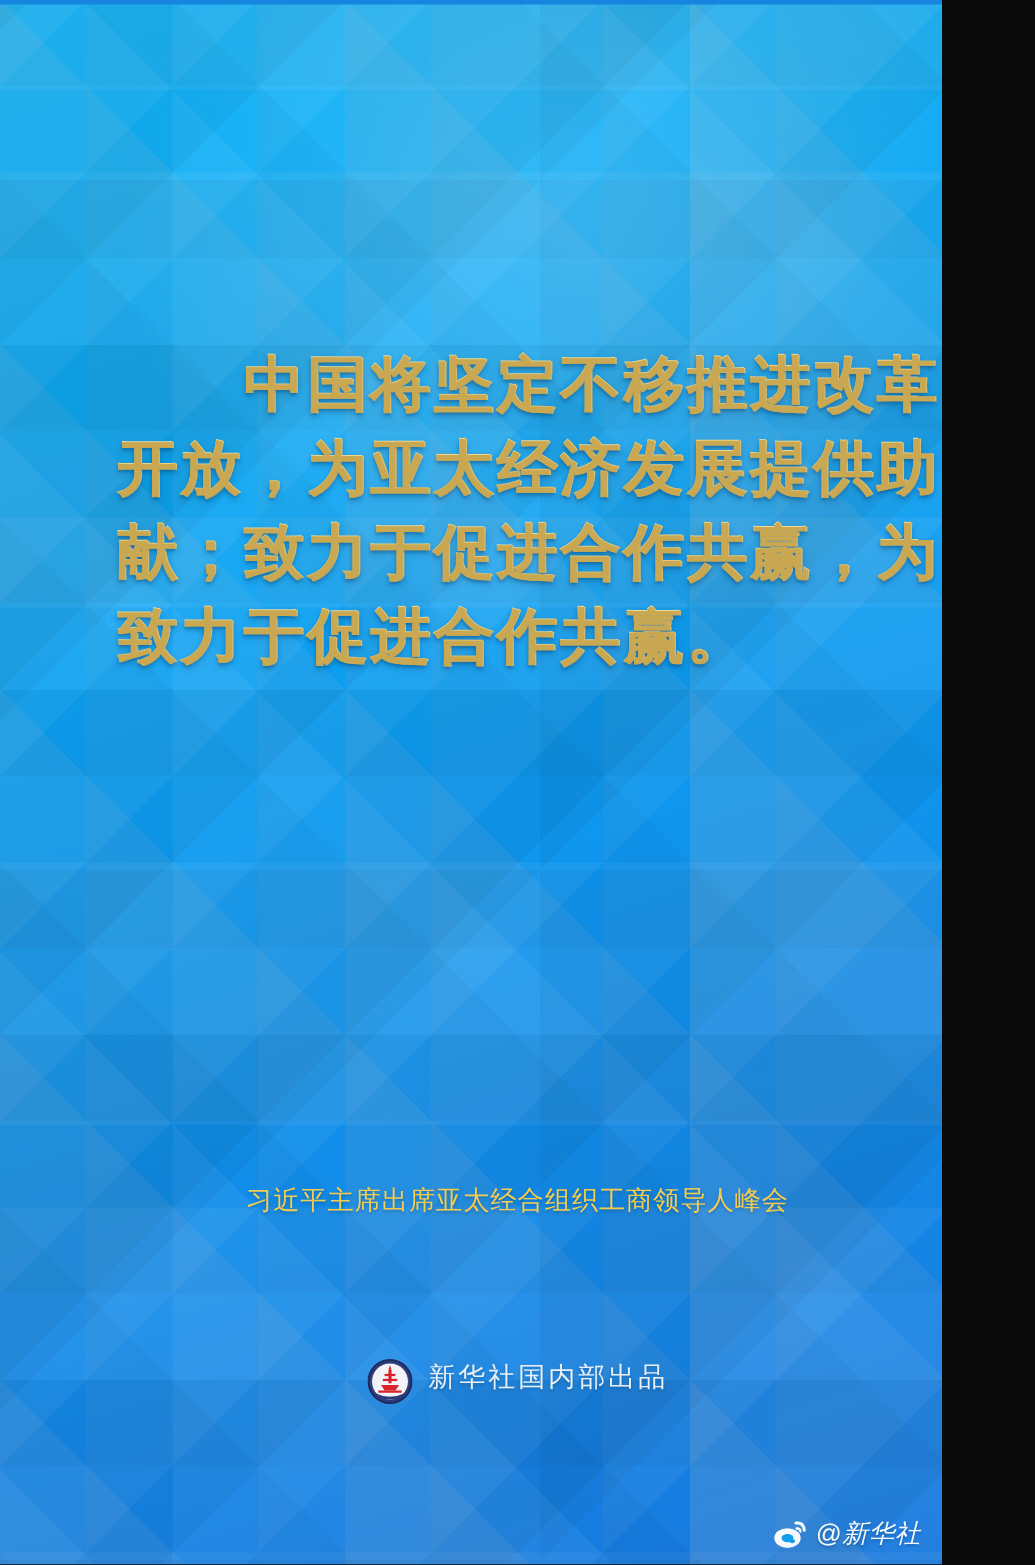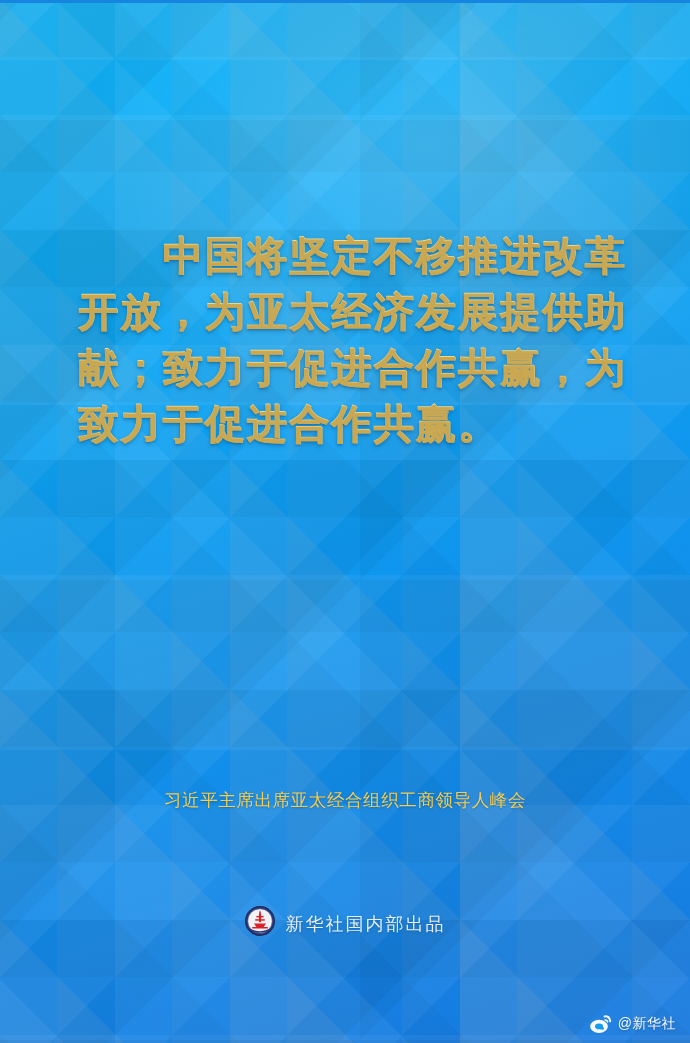--- a/index.html
+++ b/index.html
@@ -3,21 +3,21 @@
 <meta charset="utf-8">
 <title>Xinhua Quote Card</title>
 <style>
   html, body {
     margin: 0;
     padding: 0;
     background: #0a0a0a;
   }
   #poster {
     position: relative;
-    width: 690px;
+    width: 628px;
     height: 1043px;
     overflow: hidden;
     font-family: "Liberation Sans", "DejaVu Sans", sans-serif;
     background: linear-gradient(162deg,
         #12b3f7 0%,
         #10aef6 14%,
         #0ea7f3 28%,
         #0d9ef0 42%,
         #0f95ed 56%,
         #128ce9 70%,
@@ -114,21 +114,21 @@
     text-shadow: 0 1px 2px rgba(0,45,85,0.30);
   }
 
   
   .credit {
     position: absolute;
     top: 906px;
     left: 0;
     width: 690px;
     display: flex;
-    align-items: flex-end;
+    align-items: flex-start;
     justify-content: center;
     gap: 11px;
   }
   .credit-text {
     font-size: 18px;
     letter-spacing: 2px;
     color: #e9eff4;
     text-shadow: 0 1px 2px rgba(0,40,80,0.25);
   }
 
@@ -136,24 +136,25 @@
   .weibo {
     position: absolute;
     right: 14px;
     bottom: 9px;
     display: flex;
     align-items: center;
     gap: 5px;
     opacity: .96;
   }
   .weibo-text {
-    font-size: 14px;
+    font-size: 17px;
     color: #ffffff;
     letter-spacing: .5px;
     text-shadow: 0 1px 2px rgba(0,40,80,0.35);
+    font-style: italic;
   }
 </style>
 </head>
 <body>
 
 <div id="poster">
 
   <div class="facets a"></div>
   <div class="facets b"></div>
   <div class="facets c"></div>

